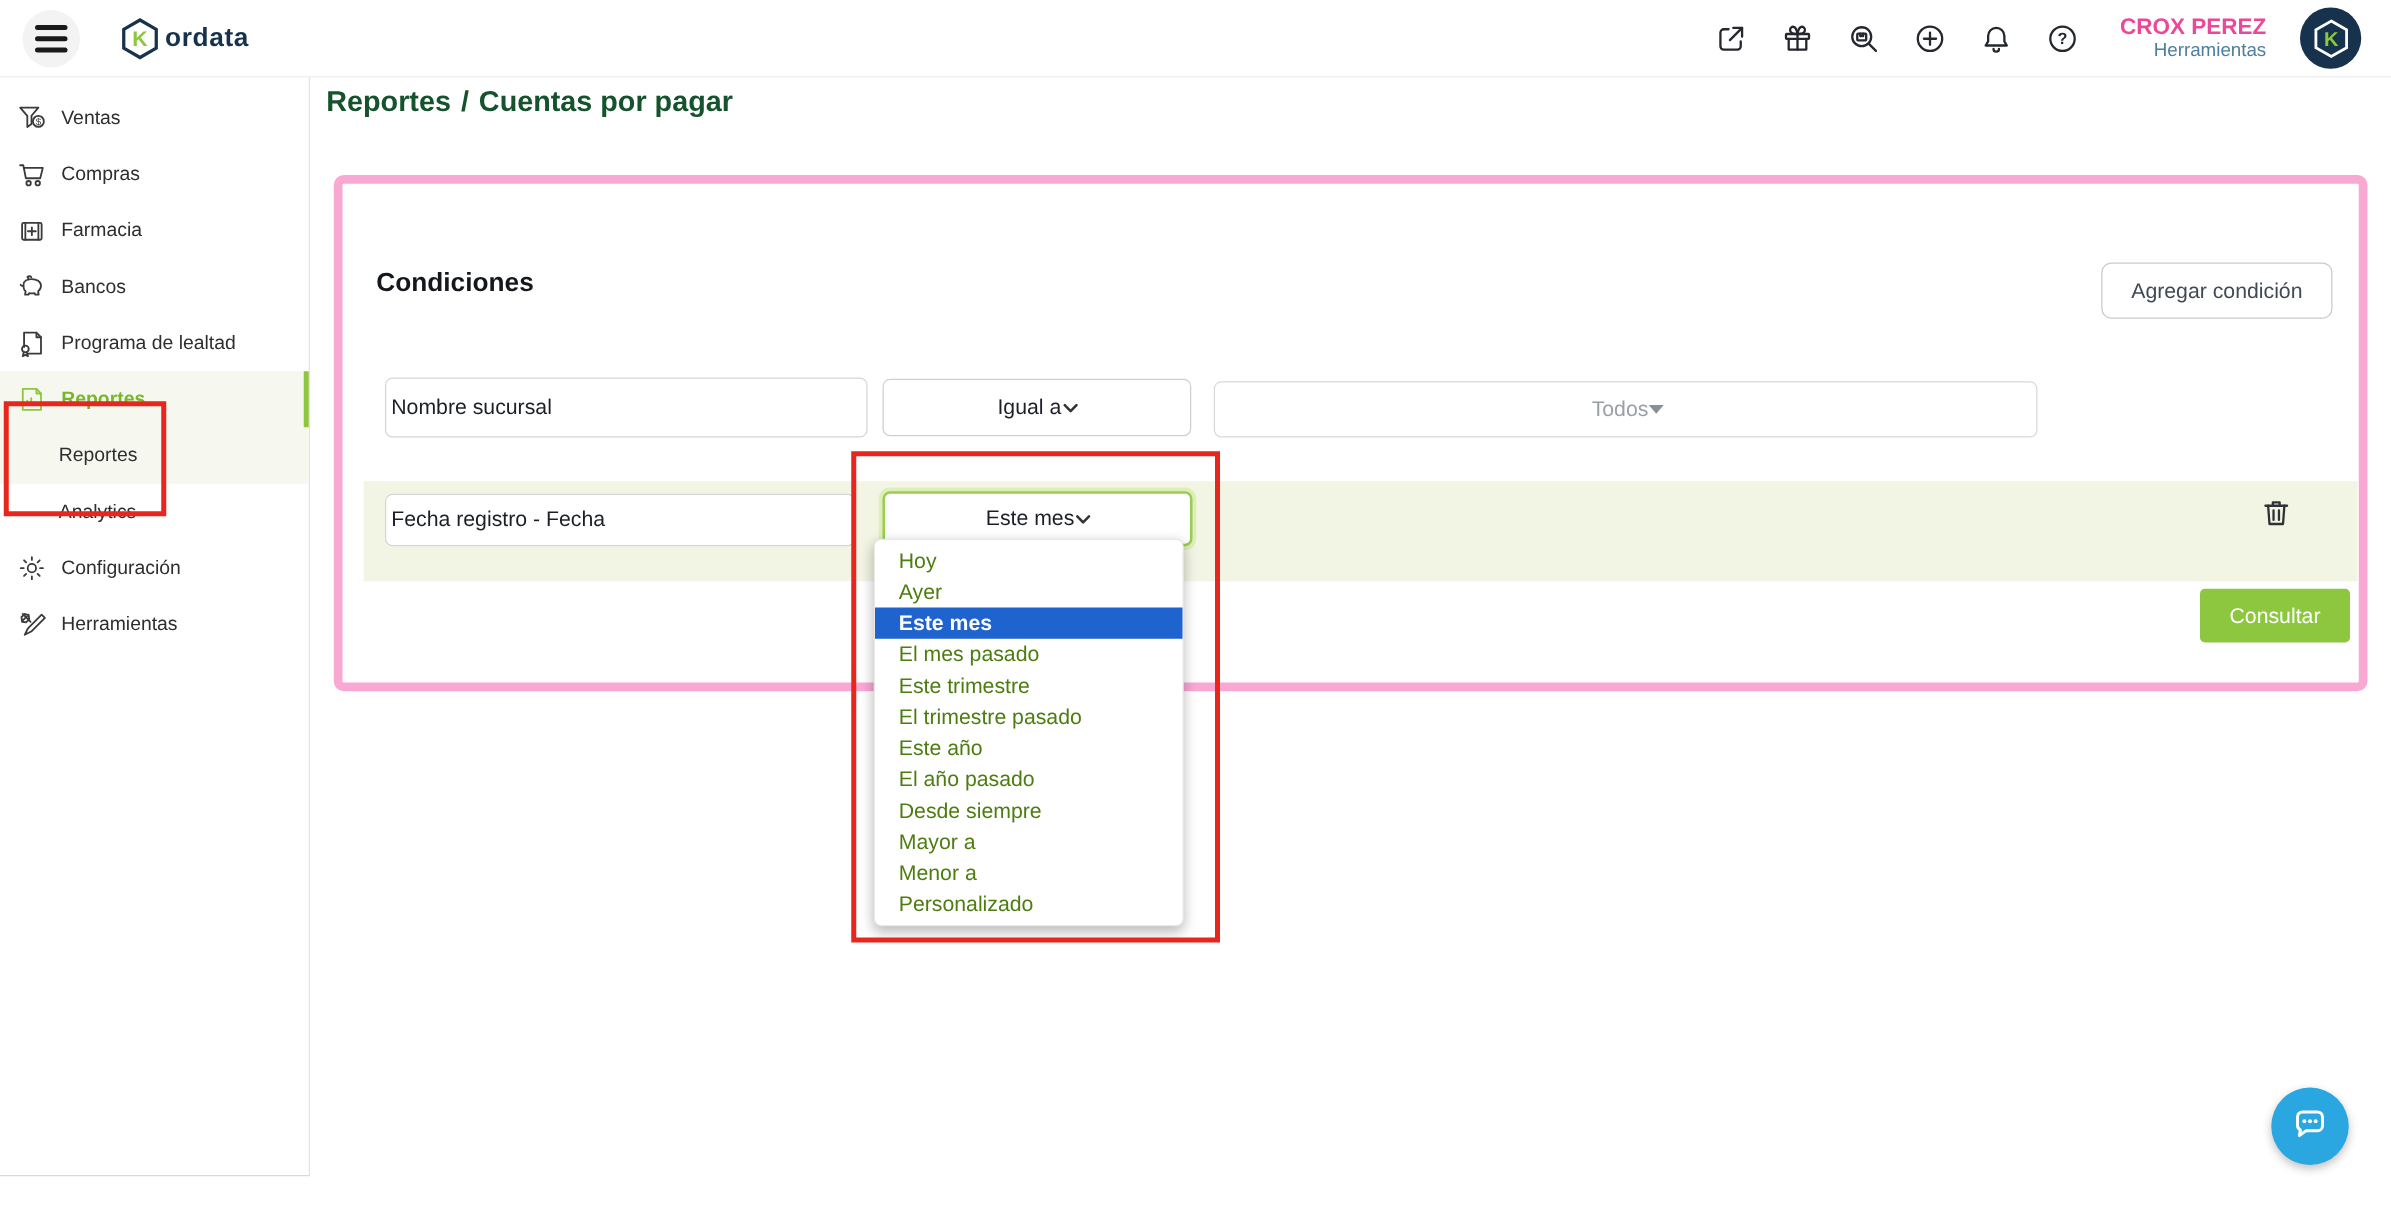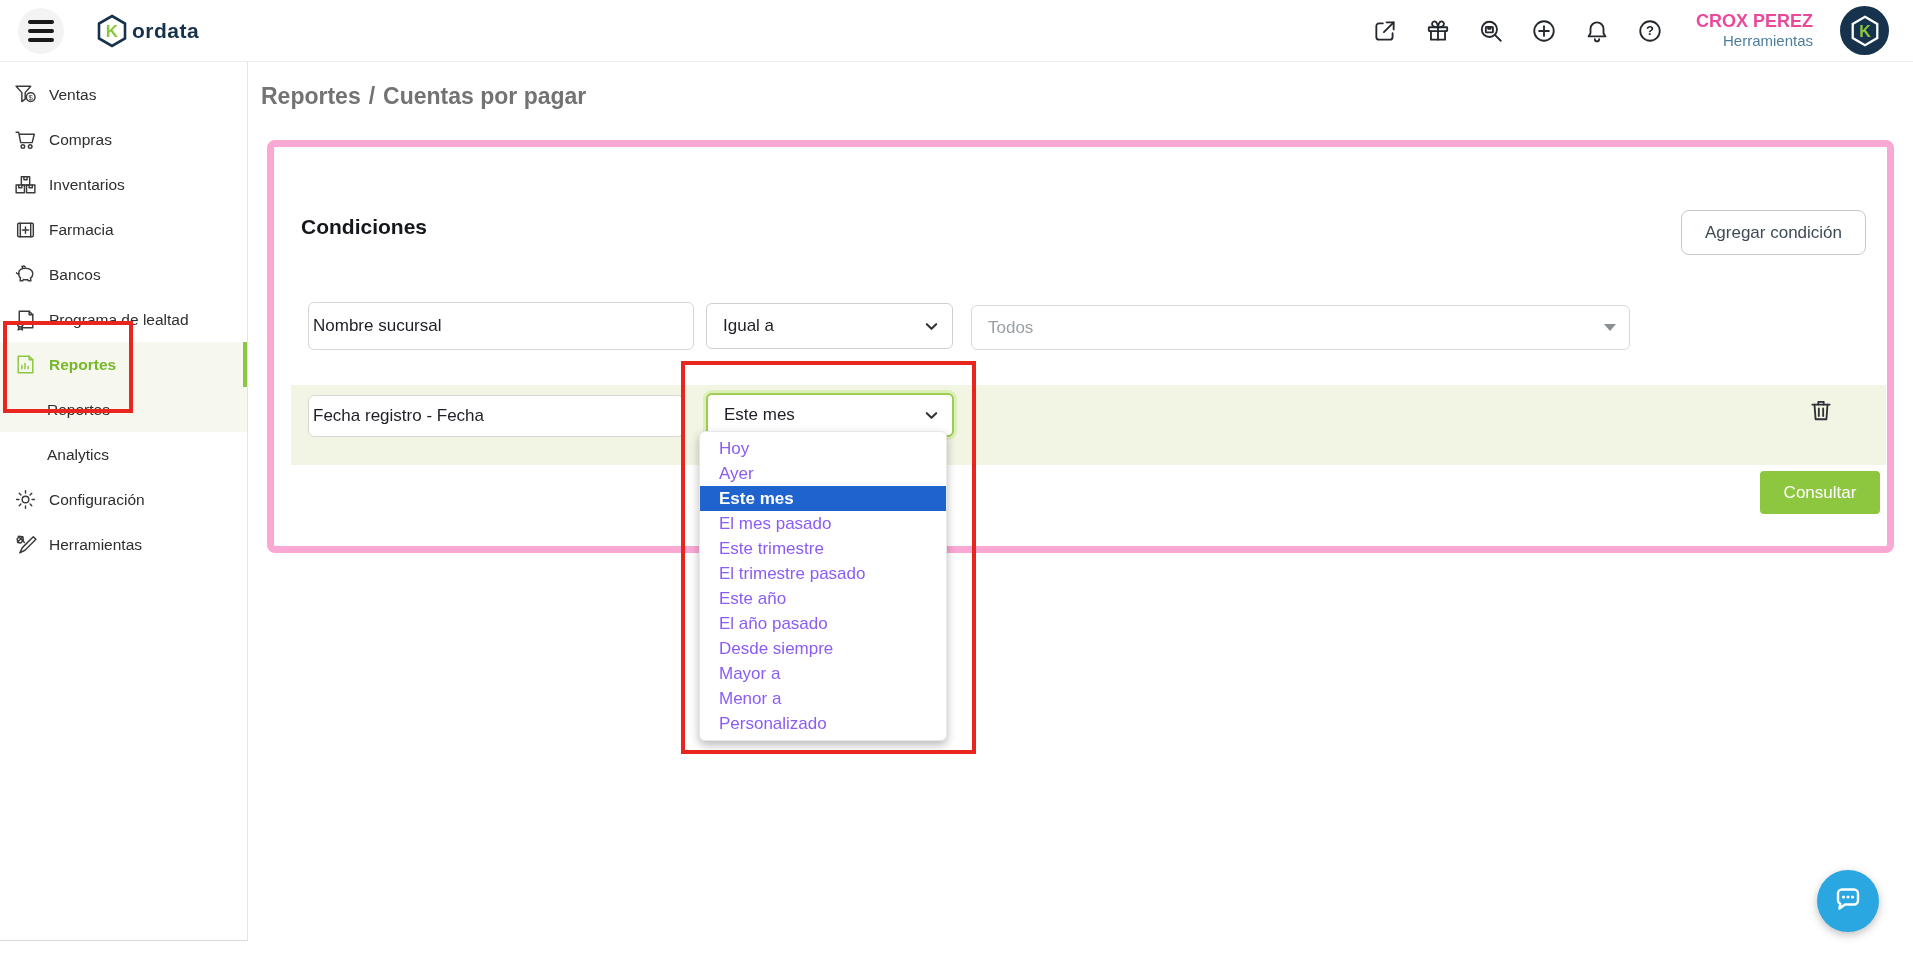--- a/index.html
+++ b/index.html
@@ -47,21 +47,21 @@
   }
   .side-item .sicon { width:25px; height:25px; flex:0 0 25px; }
   .side-item .sicon svg { width:25px; height:25px; stroke:#3b3b3b; fill:none; stroke-width:1.4; stroke-linecap:round; stroke-linejoin:round; }
   .side-item.sub { padding-left:47px; }
   .side-item.hl { background:#f6f8ef; }
   .side-item.main-active { color:#76b82a; font-weight:bold; border-right:4px solid #8dc63f; }
   .side-item.main-active .sicon svg { stroke:#8dc63f; }
 
   
   .breadcrumb {
-    position:absolute; left:261px; top:83px; font-size:23px; font-weight:bold; color:#737373;
+    position:absolute; left:261px; top:68px; font-size:23px; font-weight:bold; color:#14532d;
   }
   .breadcrumb .sep { margin:0 8px; }
 
   .card {
     position:absolute; left:267px; top:140px; width:1627px; height:413px;
     background:#fff; border:7px solid #f9a8d4; border-radius:8px; z-index:3;
   }
   .card-title { position:absolute; left:27px; top:68px; font-size:21px; font-weight:bold; color:#14171c; }
   .btn-add {
     position:absolute; right:21px; top:63px; height:45px; padding:0 23px;
@@ -69,21 +69,21 @@
     font-family:"Liberation Sans",sans-serif; font-size:17px; color:#3f4a56; cursor:pointer;
   }
 
   .text-input {
     position:absolute; border:1px solid #d6d6d6; border-radius:6px; background:#fff;
     font-family:"Liberation Sans",sans-serif; font-size:17px; color:#1c1f26; padding:0 4px; outline:none;
   }
   .inp-sucursal { left:34px; top:155px; width:386px; height:48px; }
   .sel-box {
     position:absolute; border:1px solid #cfcfcf; border-radius:6px; background:#fff;
-    display:flex; align-items:center; justify-content:space-between;
+    display:flex; align-items:center; justify-content:center;
     font-size:17px; color:#1c1f26; padding:0 13px 0 16px; cursor:pointer;
   }
   .sel-igual { left:432px; top:156px; width:247px; height:46px; }
   .sel-todos { left:697px; top:158px; width:659px; height:45px; color:#9aa0a6; border-color:#d9d9d9; }
   .chev svg { width:15px; height:15px; stroke:#333; fill:none; stroke-width:2.2; stroke-linecap:round; stroke-linejoin:round; }
   .caret-down { width:0; height:0; border-left:6px solid transparent; border-right:6px solid transparent; border-top:7px solid #8a8f94; }
 
   .row2strip { position:absolute; left:17px; top:238px; width:1595px; height:80px; background:#f2f5e3; }
   .inp-fecha { left:34px; top:248px; width:376px; height:42px; }
   .sel-mes {
@@ -98,21 +98,21 @@
     background:#8dc63f; color:#fff; border:none; border-radius:4px;
     font-family:"Liberation Sans",sans-serif; font-size:17px; font-weight:normal; cursor:pointer;
   }
 
   
   .dropdown {
     position:absolute; left:699px; top:431px; width:248px;
     background:#fff; border:1px solid #e8e8e8; border-radius:6px;
     box-shadow:0 4px 10px rgba(0,0,0,.28); padding:4px 0; z-index:20;
   }
-  .dd-option { height:25px; line-height:25px; padding-left:19px; font-size:17px; color:#8b5cf6; cursor:pointer; white-space:nowrap; }
+  .dd-option { height:25px; line-height:25px; padding-left:19px; font-size:17px; color:#4d7c0f; cursor:pointer; white-space:nowrap; }
   .dd-option.selected { background:#1f63cf; color:#fff; font-weight:bold; }
 
   
   .annotation { position:absolute; border:4px solid #e8261d; background:transparent; pointer-events:none; z-index:30; }
   .ann-sidebar { left:3px; top:321px; width:130px; height:92px; }
   .ann-dropdown { left:681px; top:361px; width:295px; height:393px; }
 
   
   .chat-fab {
     position:absolute; left:1817px; top:870px; width:62px; height:62px; border-radius:50%;
@@ -213,31 +213,20 @@
     <span class="sicon">
       <svg viewBox="0 0 24 24">
           <path d="M3 5h2.4l2 10h11l2-8H6"></path>
           <circle cx="9.5" cy="18.8" r="1.7"></circle>
           <circle cx="16.5" cy="18.8" r="1.7"></circle>
         </svg>
     </span>
     <span>Compras</span>
   </div>
 
-  <div class="side-item">
-    <span class="sicon">
-      <svg viewBox="0 0 24 24">
-          <rect x="3" y="12.5" width="8" height="7.5"></rect>
-          <rect x="13" y="12.5" width="8" height="7.5"></rect>
-          <rect x="8" y="4.5" width="8" height="8"></rect>
-          <path d="M10.5 4.5v3h3v-3M5.5 12.5v2.6h3v-2.6M15.5 12.5v2.6h3v-2.6"></path>
-        </svg>
-    </span>
-    <span>Inventarios</span>
-  </div>
 
   <div class="side-item">
     <span class="sicon">
       <svg viewBox="0 0 24 24">
           <rect x="4.5" y="6" width="15" height="13" rx="1.2"></rect>
           <path d="M7 6v13M17 6v13"></path>
           <path d="M12 9.5v6M9 12.5h6"></path>
         </svg>
     </span>
     <span>Farmacia</span>

